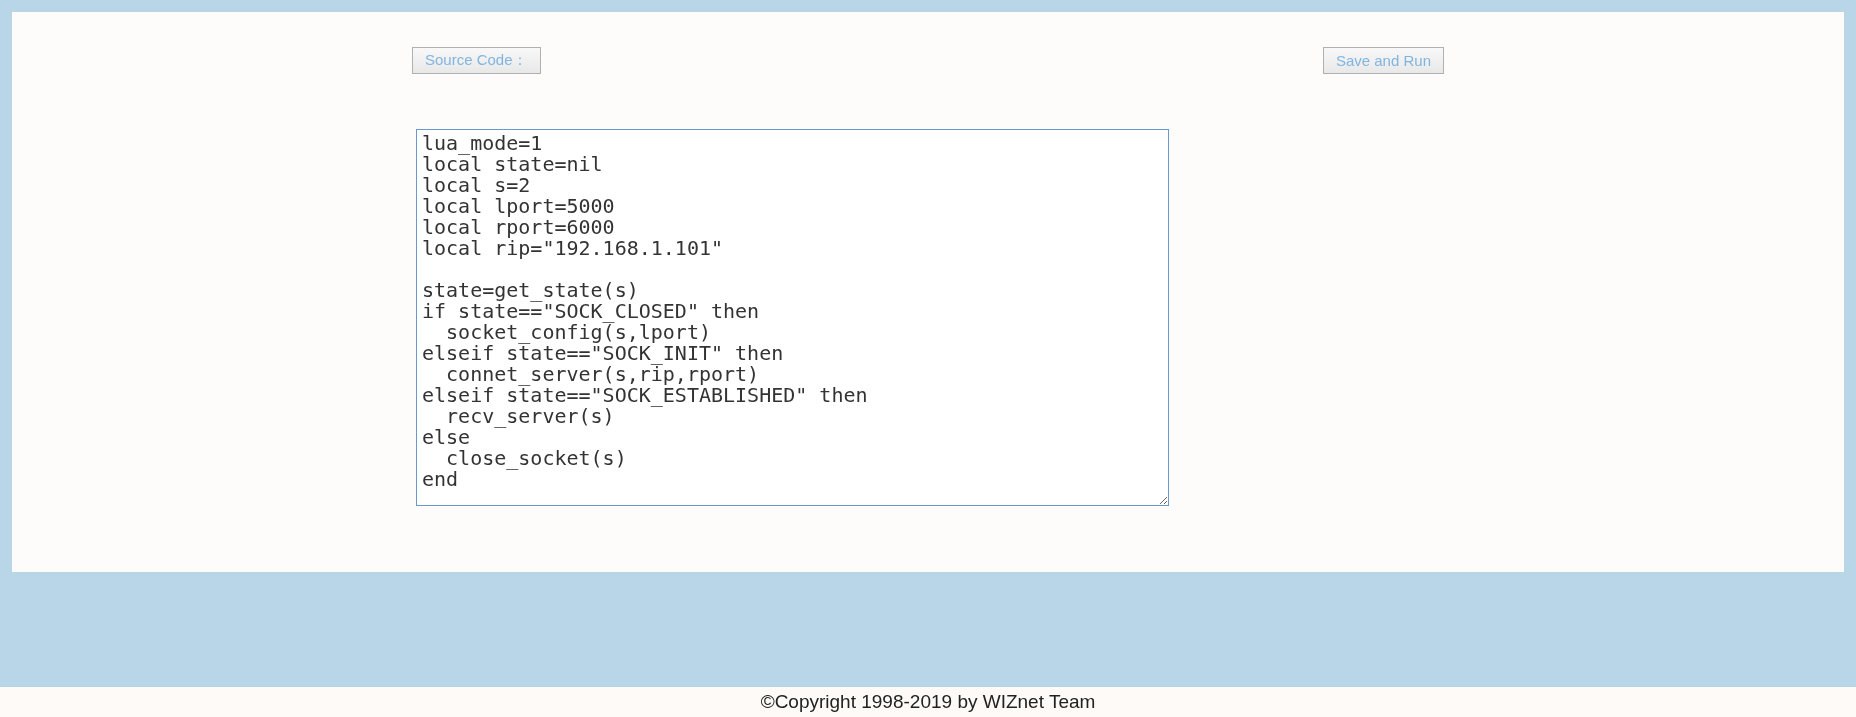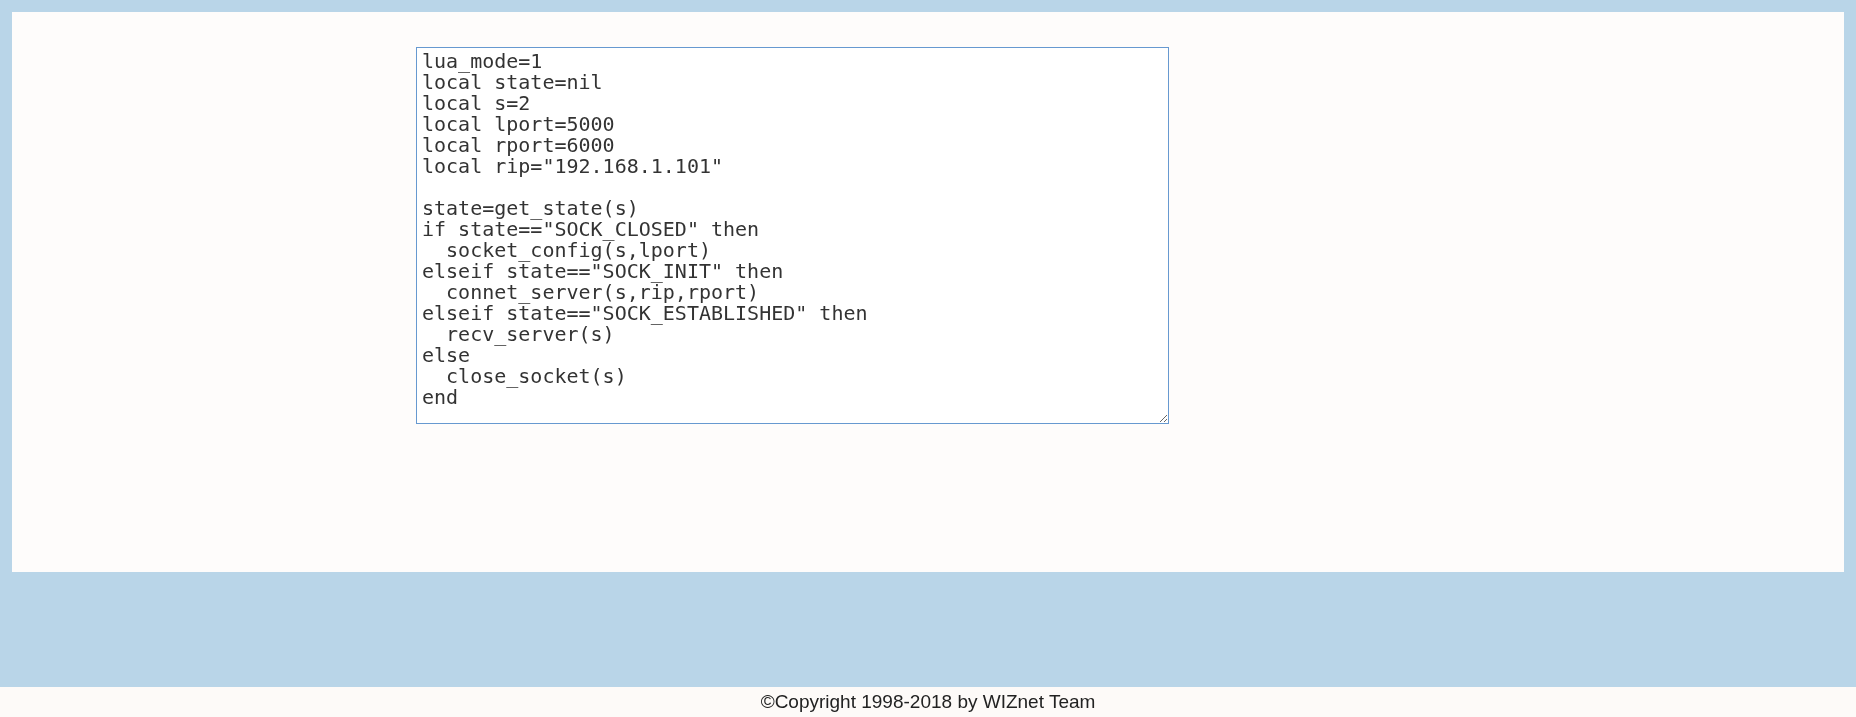--- a/index.html
+++ b/index.html
@@ -62,32 +62,36 @@
       padding: 4px 0;
       font-size: 19px;
       color: #222;
       font-family: Arial, sans-serif;
     }
   </style>
 </head>
 <body>
 
 <div class="main-panel">
+  <div class="button-row">
+    <button class="btn">Source Code：</button>
+    <button class="btn">Save and Run</button>
+  </div>
   <textarea class="code-area" style="">lua_mode=1
 local state=nil
 local s=2
 local lport=5000
 local rport=6000
 local rip="192.168.1.101"
 
 state=get_state(s)
 if state=="SOCK_CLOSED" then
   socket_config(s,lport)
 elseif state=="SOCK_INIT" then
   connet_server(s,rip,rport)
 elseif state=="SOCK_ESTABLISHED" then
   recv_server(s)
 else
   close_socket(s)
 end</textarea>
 </div>
 
-<div class="footer">©Copyright 1998-2018 by WIZnet Team</div>
+<div class="footer">©Copyright 1998-2019 by WIZnet Team</div>
 
 </body></html>

